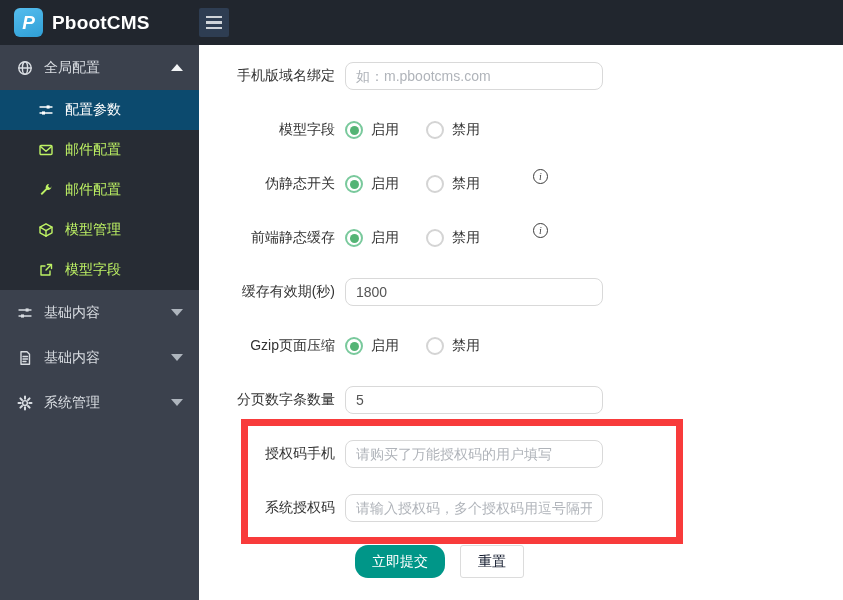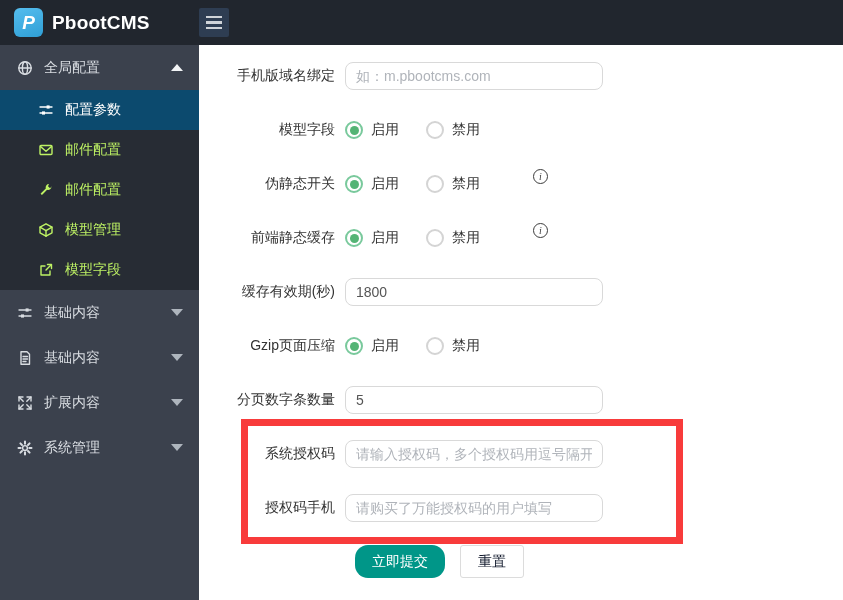--- a/index.html
+++ b/index.html
@@ -177,37 +177,20 @@
           <line x1="6" y1="6.5" x2="10.5" y2="6.5"></line>
           <line x1="6" y1="9" x2="10.5" y2="9"></line>
           <line x1="6" y1="11.5" x2="9" y2="11.5"></line>
         </svg>
     </span>
     <span>基础内容</span>
     <span class="grow"></span>
     <span class="caret-down"></span>
   </div>
 
-  <div class="nav-group-header">
-    <span class="nav-icon">
-      <svg viewBox="0 0 16 16">
-          <polyline points="2,6 2,2 6,2"></polyline>
-          <polyline points="10,2 14,2 14,6"></polyline>
-          <polyline points="14,10 14,14 10,14"></polyline>
-          <polyline points="6,14 2,14 2,10"></polyline>
-          <line x1="2" y1="2" x2="6.2" y2="6.2"></line>
-          <line x1="14" y1="2" x2="9.8" y2="6.2"></line>
-          <line x1="14" y1="14" x2="9.8" y2="9.8"></line>
-          <line x1="2" y1="14" x2="6.2" y2="9.8"></line>
-        </svg>
-    </span>
-    <span>扩展内容</span>
-    <span class="grow"></span>
-    <span class="caret-down"></span>
-  </div>
 
   <div class="nav-group-header">
     <span class="nav-icon">
       <svg viewBox="0 0 16 16">
           <circle cx="8" cy="8" r="2.4"></circle>
           <path d="M8 1.5v2.2M8 12.3v2.2M1.5 8h2.2M12.3 8h2.2M3.4 3.4l1.6 1.6M11 11l1.6 1.6M12.6 3.4 11 5M5 11l-1.6 1.6" stroke-width="2"></path>
         </svg>
     </span>
     <span>系统管理</span>
     <span class="grow"></span>
@@ -285,27 +268,27 @@
       <span class="radio-label">禁用</span>
     </div>
   </div>
 
   <div class="form-row">
     <div class="form-label">分页数字条数量</div>
     <input class="text-input" type="text" value="5" style="">
   </div>
 
   <div class="form-row">
+    <div class="form-label">授权码手机</div>
+    <input class="text-input" type="text" placeholder="请购买了万能授权码的用户填写" style="">
+  </div>
+
+  <div class="form-row">
     <div class="form-label">系统授权码</div>
     <input class="text-input" type="text" placeholder="请输入授权码，多个授权码用逗号隔开" style="">
-  </div>
-
-  <div class="form-row">
-    <div class="form-label">授权码手机</div>
-    <input class="text-input" type="text" placeholder="请购买了万能授权码的用户填写" style="">
   </div>
 
   <div class="btn-row">
     <button class="btn-submit">立即提交</button>
     <button class="btn-reset">重置</button>
   </div>
 
   <div class="annotation-box"></div>
 </div>
 

